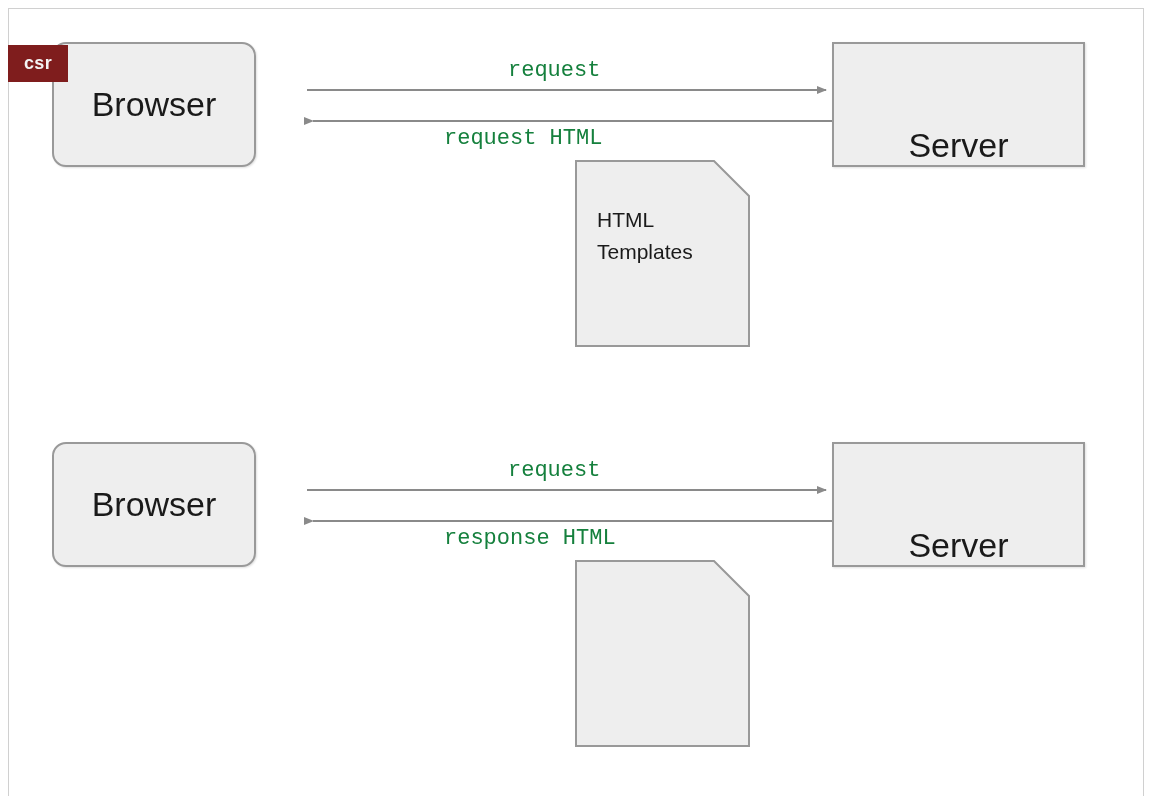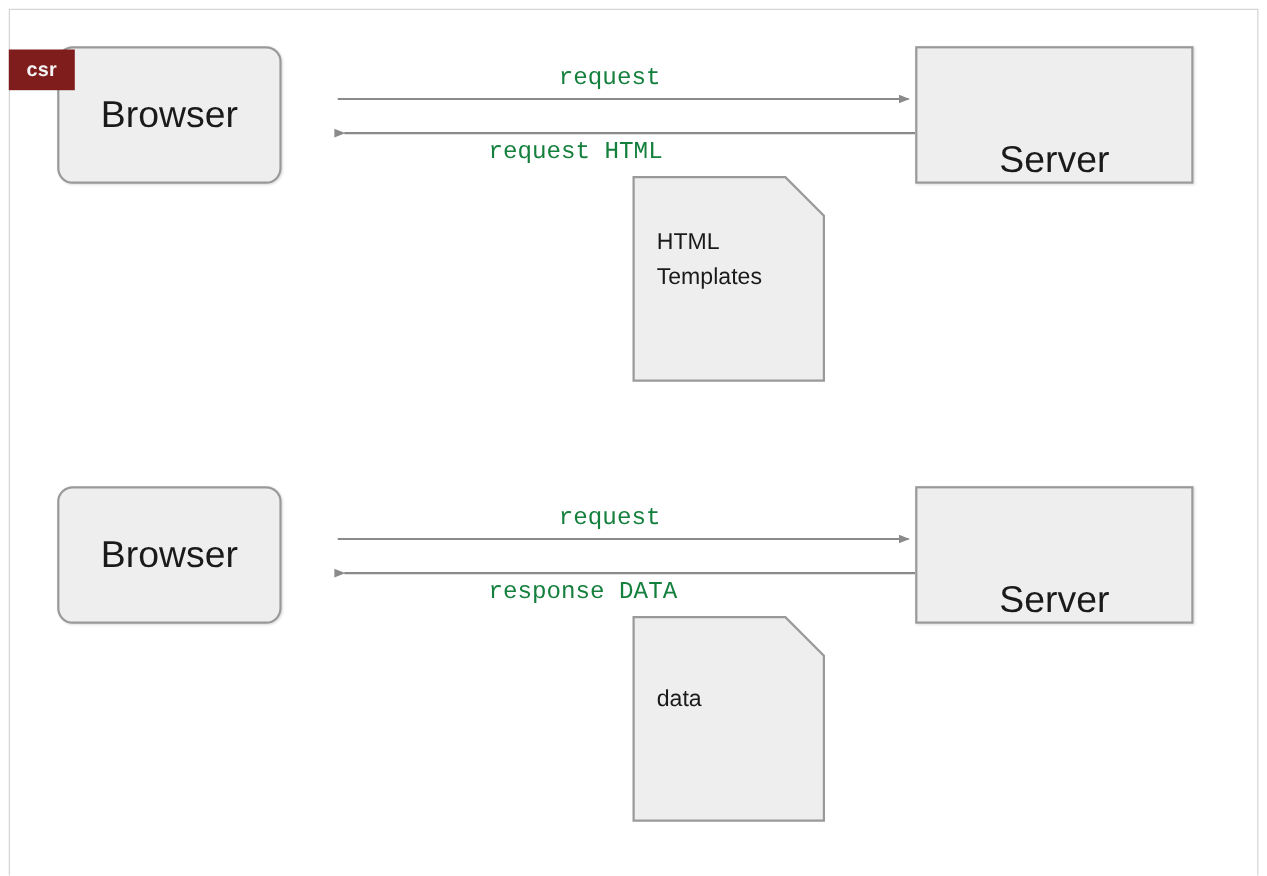--- a/index.html
+++ b/index.html
@@ -198,25 +198,24 @@
 
   <div class="node browser">
     <span>Browser</span>
   </div>
 
   <div class="node server">
     <span>Server</span>
   </div>
 
   <div class="edge-label request">request</div>
-  <div class="edge-label response">response DATA</div>
+  <div class="edge-label response">response HTML</div>
 
   <div class="doc-wrap">
     <svg viewBox="0 0 175 187" preserveAspectRatio="none">
       <path d="M 1 1 L 139 1 L 174 36 L 174 186 L 1 186 Z" fill="#eeeeee" stroke="#999999" stroke-width="2" stroke-linejoin="miter"></path>
     </svg>
-    <div class="doc-label">data</div>
   </div>
 </div>
 
 <div id="csr-tab">
   <span>csr</span>
 </div>
 
 </body></html>

